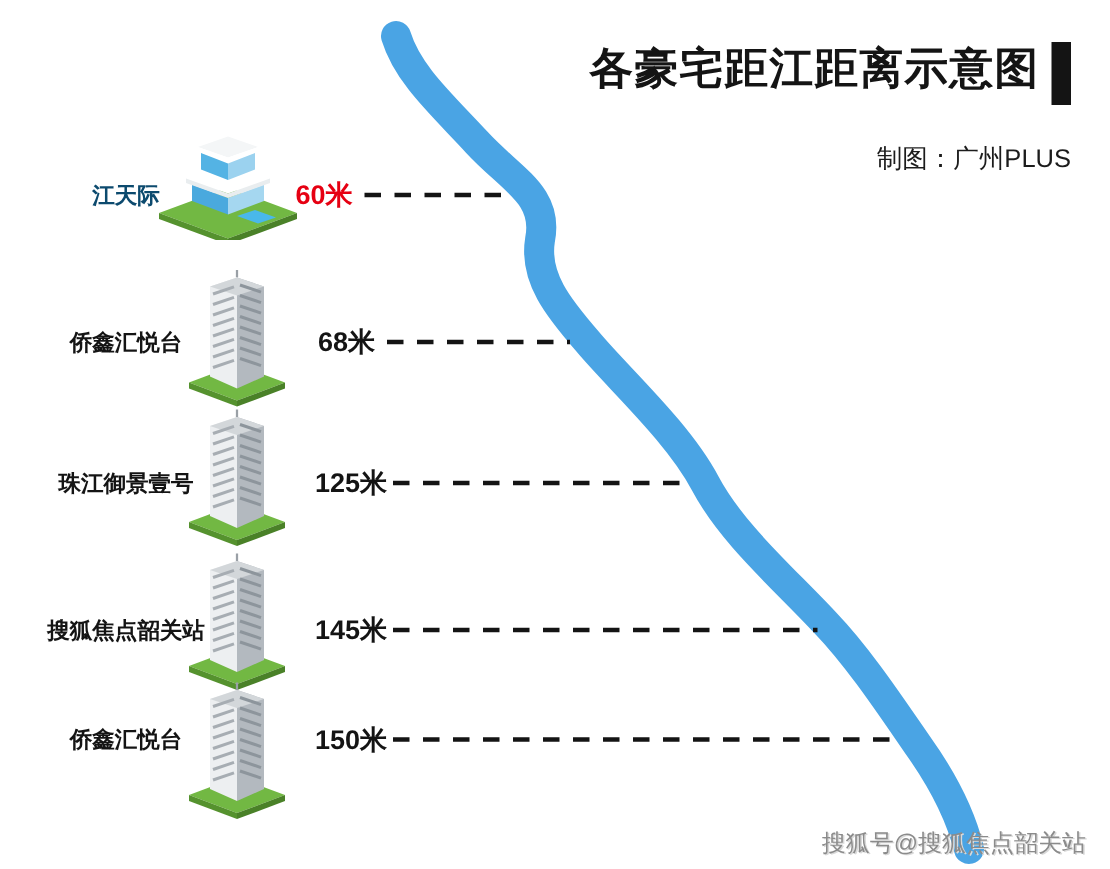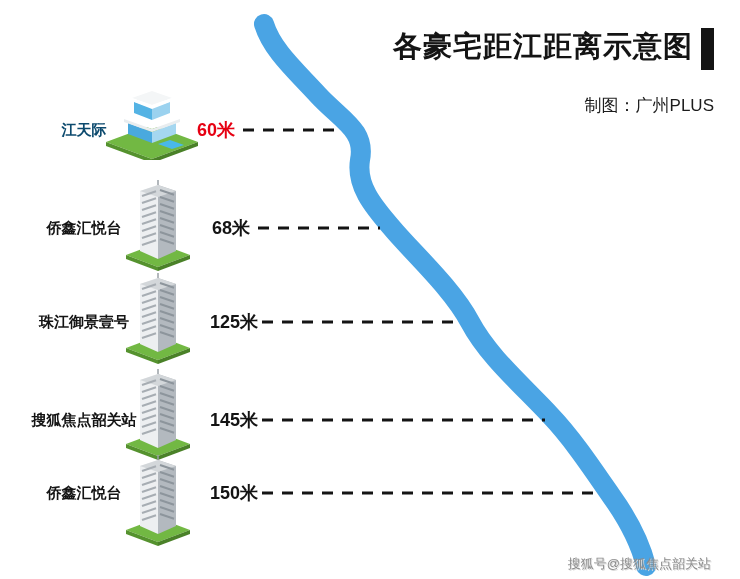--- a/index.html
+++ b/index.html
@@ -40,23 +40,23 @@
     position: absolute;
     font-size: 18px;
     font-weight: 700;
     color: #141414;
     white-space: nowrap;
   }
   .distance.highlight { color: #e60012; }
   .building { position: absolute; }
   .watermark {
     position: absolute;
-    right: 29px;
+    right: 16px;
     bottom: 6px;
-    font-size: 13px;
+    font-size: 16px;
     color: #8b8b8b;
     text-shadow: 1px 1px 0 #d9d9d9;
   }
 </style>
 </head>
 <body>
 
 <div class="canvas">
 
   <svg width="0" height="0" style="position:absolute" aria-hidden="true">

